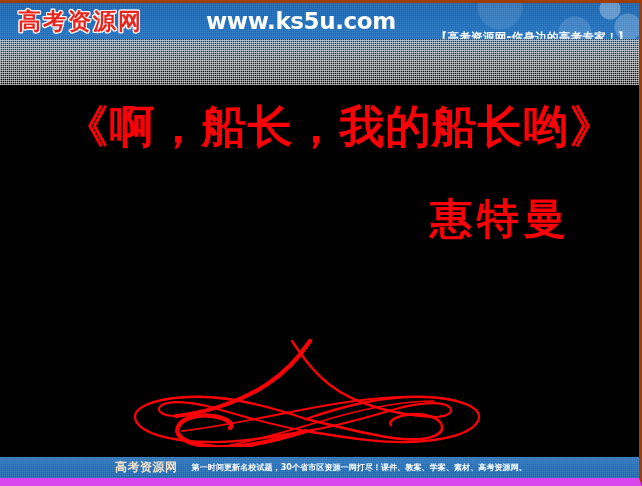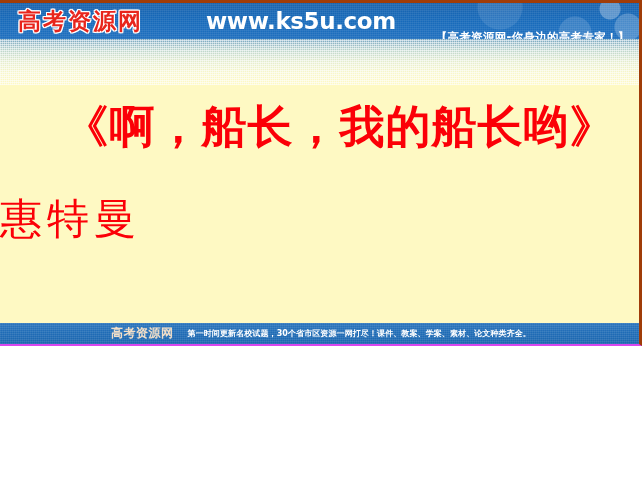--- a/index.html
+++ b/index.html
@@ -7,27 +7,27 @@
     padding: 0;
     background: #ffffff;
   }
   body {
     font-family: "DejaVu Sans", "Liberation Sans", sans-serif;
   }
 
   #slide {
     position: relative;
     width: 642px;
-    height: 346px;
-    background: #fef9c3;
+    height: 486px;
+    background: #000000;
     overflow: hidden;
     box-sizing: border-box;
     border-top: 3px solid #a03c08;
     border-right: 3px solid #a03c08;
-    border-bottom: 2px solid #d946ef;
+    border-bottom: 8px solid #d946ef;
   }
 
   
   .header-bar {
     position: absolute;
     left: 0;
     top: 0;
     width: 642px;
     height: 36px;
     background:
@@ -134,24 +134,24 @@
     padding-left: 20px;
   }
 
   .poem-author {
     position: absolute;
     left: 0;
     top: 152px;
     width: 639px;
     padding-right: 68px;
     box-sizing: border-box;
-    text-align: left;
+    text-align: right;
     font-family: "DejaVu Serif", "Liberation Serif", serif;
     font-size: 42px;
-    font-weight: normal;
+    font-weight: bold;
     color: #fb0007;
     letter-spacing: 5px;
     white-space: nowrap;
   }
 
   .ornament {
     position: absolute;
     left: 96px;
     top: 288px;
     width: 420px;
@@ -250,16 +250,16 @@
         <path d="M86 104 C 120 100, 160 92, 200 84 C 240 76, 278 70, 308 70" stroke-width="1.8"></path>
         <path d="M134 118 C 168 112, 204 100, 240 90 C 276 80, 312 74, 338 74" stroke-width="1.6"></path>
       </svg>
     </div>
 
   </div>
 
   <div class="footer-bar">
     <div class="footer-dither"></div>
     <div class="footer-logo">高考资源网</div>
-    <div class="footer-note">第一时间更新名校试题，30个省市区资源一网打尽！课件、教案、学案、素材、论文种类齐全。</div>
+    <div class="footer-note">第一时间更新名校试题，30个省市区资源一网打尽！课件、教案、学案、素材、高考资源网。</div>
   </div>
 
 </div>
 
 </body></html>

